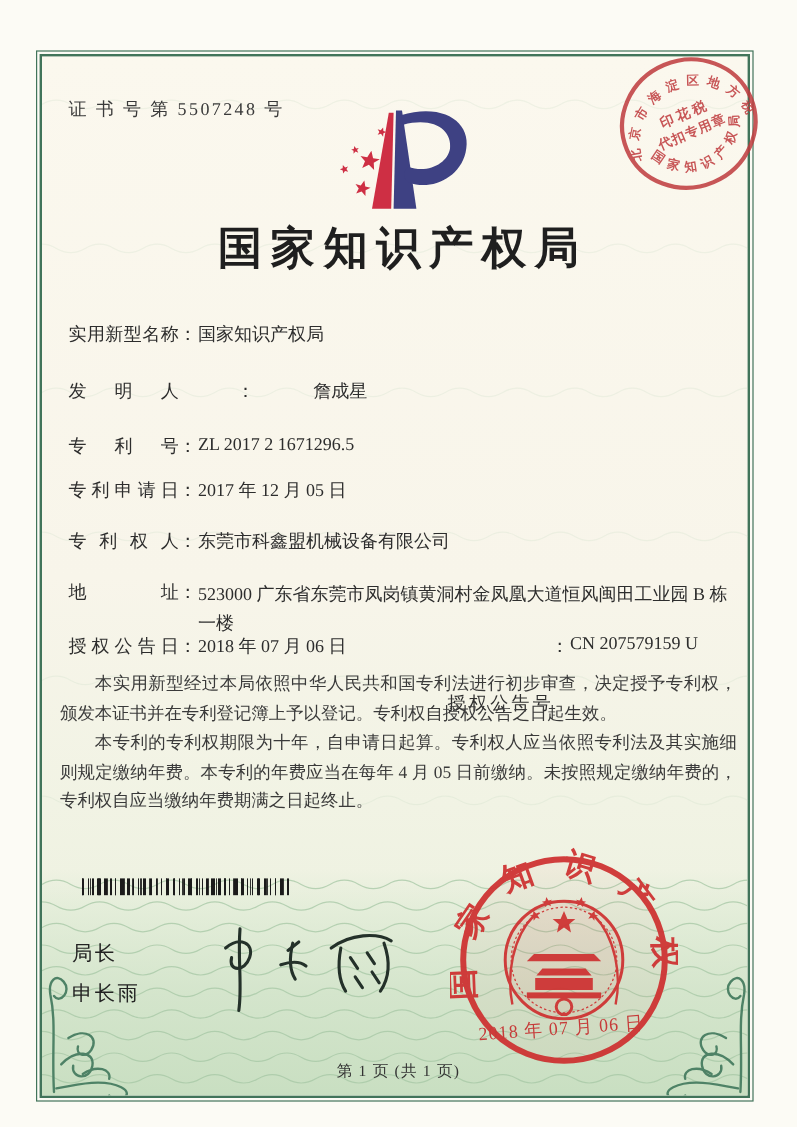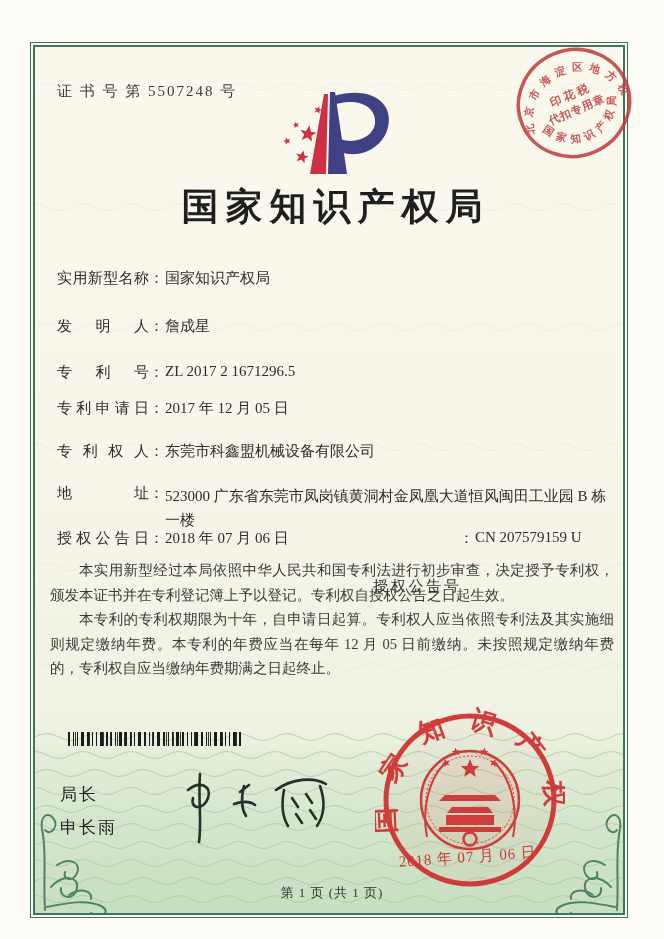--- a/index.html
+++ b/index.html
@@ -37,21 +37,21 @@
     color:#1f1f1f;box-sizing:border-box;
   }
   .fields{position:absolute;left:57px;top:269px;width:555px;font-size:15px;}
   .row{position:absolute;left:0;display:flex;align-items:flex-start;}
   .row .lbl{
     display:inline-block;width:92px;text-align:justify;text-align-last:justify;
     flex:none;color:#2d2d2d;
   }
   .row .colon{flex:none;width:16px;color:#2d2d2d;}
   .row .val{color:#2d2d2d;}
-  .r0{top:0;} .r1{top:48px;} .r2{top:94px;} .r3{top:130px;}
+  .r0{top:0;} .r1{top:48px;gap:48px;} .r2{top:94px;} .r3{top:130px;}
   .r4{top:173px;} .r5{top:215px;} .r6{top:260px;width:555px;}
   .r5 .val{width:452px;line-height:24px;}
   .grant-no{position:absolute;left:316px;top:0;display:flex;}
   .grant-no .lbl2{display:inline-block;width:86px;text-align:justify;text-align-last:justify;margin-top:48px;}
   .paragraphs{
     position:absolute;left:50px;top:558px;width:564px;
     font-size:14.5px;line-height:24.5px;color:#3a3a3a;text-align:justify;
   }
   .paragraphs p{margin:0;text-indent:2em;}
   .barcode{
@@ -194,21 +194,21 @@
     <span class="grant-no">
       <span class="lbl2">授权公告号</span>
         <span class="colon">：</span>
         <span class="val">CN 207579159 U</span>
     </span>
   </div>
 </div>
 
 <div class="paragraphs">
   <p>本实用新型经过本局依照中华人民共和国专利法进行初步审查，决定授予专利权，颁发本证书并在专利登记簿上予以登记。专利权自授权公告之日起生效。</p>
-  <p>本专利的专利权期限为十年，自申请日起算。专利权人应当依照专利法及其实施细则规定缴纳年费。本专利的年费应当在每年 12 月 05 日前缴纳。未按照规定缴纳年费的，专利权自应当缴纳年费期满之日起终止。</p>
+  <p>本专利的专利权期限为十年，自申请日起算。专利权人应当依照专利法及其实施细则规定缴纳年费。本专利的年费应当在每年 4 月 05 日前缴纳。未按照规定缴纳年费的，专利权自应当缴纳年费期满之日起终止。</p>
 </div>
 
 <div class="barcode"></div>
 
 <div class="signer">
   <div>局长</div>
   <div>申长雨</div>
 </div>
 
 <svg class="signature" width="165" height="90" viewBox="0 0 165 90">

